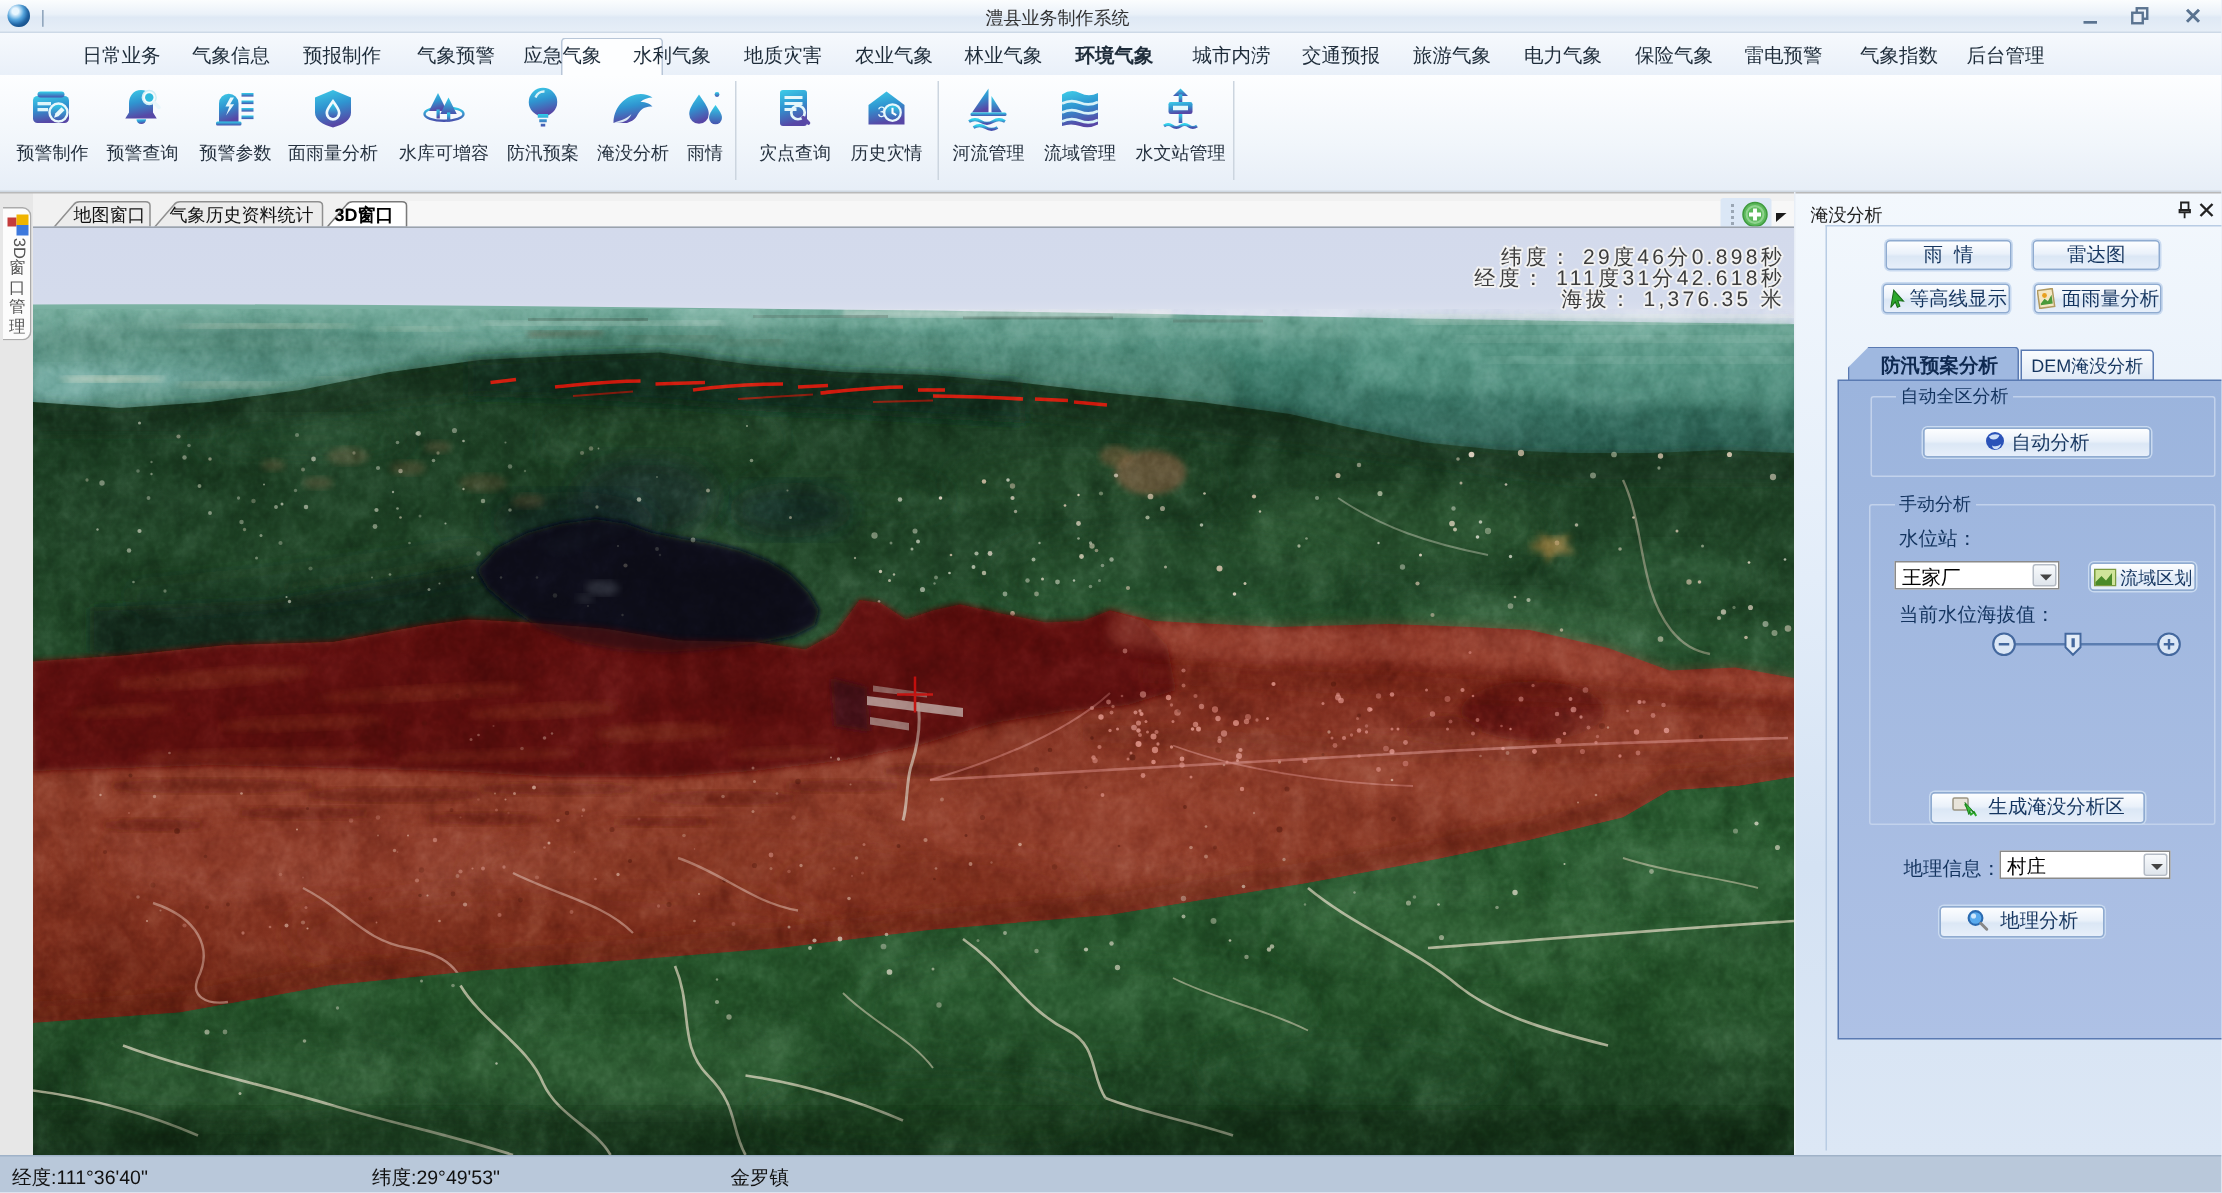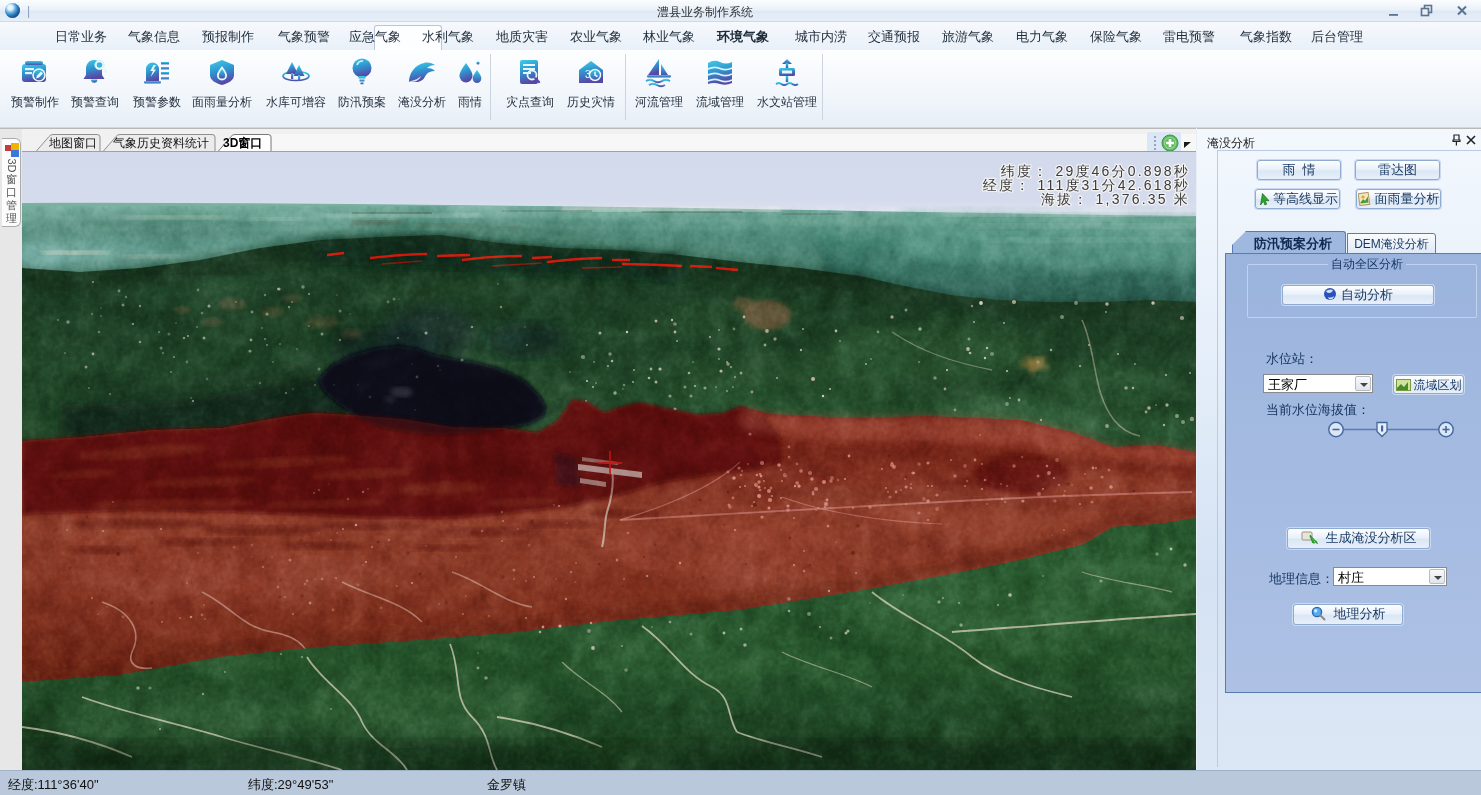--- a/index.html
+++ b/index.html
@@ -50,21 +50,21 @@
 .ptab1 { position:absolute; left:14px; top:80px; width:114px; height:23px; background:#9fb8e0; padding-left:8px;
   border:1px solid #5a7ab2; border-bottom:none; border-radius:0 3px 0 0;
   clip-path:polygon(14px 0, 100% 0, 100% 100%, 0 100%, 0 14px);
   font-size:13px; font-weight:bold; color:#0f2950; text-align:center; line-height:23px; }
 .ptab2 { position:absolute; left:129px; top:82px; width:89px; height:21px;
   background:linear-gradient(#fafcfe,#dfe9f6); border:1px solid #5a7ab2; border-radius:0 3px 0 0;
   font-size:12px; color:#15355f; text-align:center; line-height:20px; }
 #ppage { position:absolute; left:7px; top:102px; width:266px; height:440px;
   background:linear-gradient(#9bb4dd,#aec1e5); border:1px solid #5a7ab2; }
 .grp { position:absolute; border:1px solid #c2d2ec; border-radius:2px; }
-.grp legend { font-size:12px; color:#13335e; margin-left:5px; padding:0 3px;text-align:center; }
+.grp legend { font-size:12px; color:#13335e; margin-left:16px; padding:0 3px; }
 .plabel { position:absolute; font-size:13px; color:#13335e; white-space:nowrap; }
 .pcombo { position:absolute; height:19px; background:#fff; border:1px solid #8a8a8a;
   font-size:13px; color:#000; padding:1px 0 0 4px; }
 .cbtn { position:absolute; right:1px; top:1px; width:16px; height:15px;
   background:linear-gradient(#f8fafc,#dfe5ec); border:1px solid #b5bcc6; border-radius:2px; }
 .cbtn i { position:absolute; left:4px; top:6px; width:0; height:0;
   border-left:4px solid transparent; border-right:4px solid transparent; border-top:4px solid #444; }
 #pgreen { position:absolute; left:43px; top:186px; width:185px; height:81px; background:#cde6dd;
   font-size:12.5px; color:#14604e; padding:27px 0 0 5px; line-height:16px; }
 </style>
@@ -1103,20 +1103,23 @@
       <div class="ptab1">防汛预案分析</div>
       <div id="ppage">
         <fieldset class="grp" style="left:21px; top:2px; width:230px; height:62px;">
           <legend>自动全区分析</legend>
         </fieldset>
         <div class="pbtn" style="left:56px; top:31px; width:152px; height:20px;">
           <svg width="14" height="14" viewBox="0 0 14 14" style="margin:-3px 4px 0 0; vertical-align:middle;">
             <circle cx="7" cy="7" r="6" fill="#2a52b8"></circle>
             <path d="M3 4 q3-2.5 7-1 q-1 3-4 3 q-2.5 0-3-2z M5 10 q3 1.5 6-1 q-0.5 3-3.5 3.5 q-2 0-2.5-2.5z" fill="#cfe0f8"></path>
           </svg>自动分析</div>
+        <fieldset class="grp" style="left:20px; top:74px; width:231px; height:222px;">
+          <legend>手动分析</legend>
+        </fieldset>
         <div class="plabel" style="left:40px; top:96px;">水位站：</div>
         <div class="pcombo" style="left:37px; top:120px; width:110px;">王家厂<span class="cbtn">
               <i></i>
             </span></div>
         <div class="pbtn" style="left:167px; top:121px; width:71px; height:19px; font-size:12px;">
           <svg width="15" height="12" viewBox="0 0 15 12" style="margin:-2px 3px 0 0; vertical-align:middle;">
             <rect x="0.5" y="0.5" width="14" height="11" fill="#cfe49a" stroke="#7a9a40" stroke-width="1"></rect>
             <path d="M1 9 l4-4 3 3 4-5 v8 h-11z" fill="#4a8a2a"></path>
           </svg>流域区划</div>
         <div class="plabel" style="left:40px; top:147px;">当前水位海拔值：</div>

